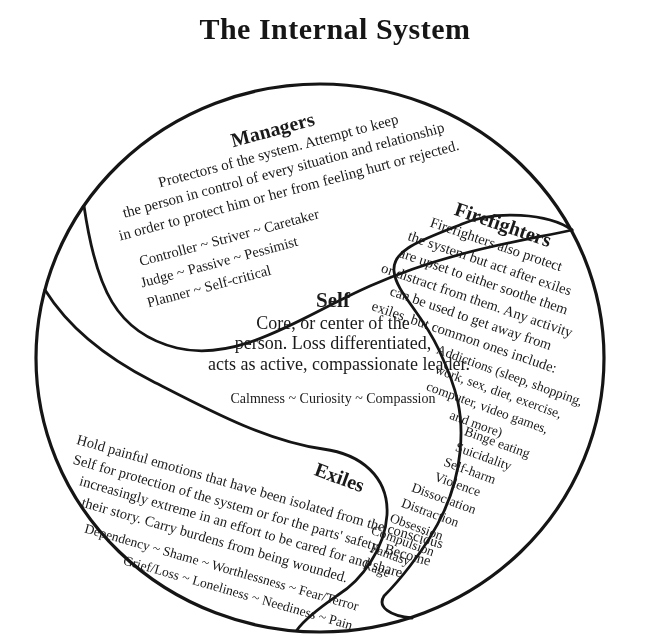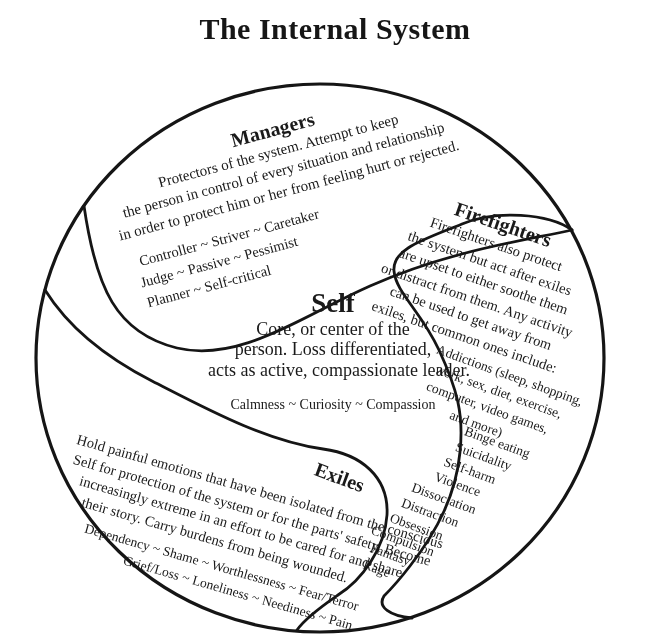--- a/index.html
+++ b/index.html
@@ -66,21 +66,21 @@
       <div class="nw">in order to protect him or her from feeling hurt or rejected.</div>
     </div>
     <div class="traits">
       <div class="nw">Controller ~ Striver ~ Caretaker</div>
       <div class="nw" style="transform:translateX(-16px)">Judge ~ Passive ~ Pessimist</div>
       <div class="nw" style="transform:translateX(-32px)">Planner ~ Self-critical</div>
     </div>
   </div>
 
   <div class="abs self">
-    <div class="sec-head" style="font-size:27px">Self</div>
+    <div class="sec-head" style="font-size:21px">Self</div>
     <div class="desc">
       <div class="nw">Core, or center of the</div>
       <div class="nw">person. Loss differentiated,</div>
       <div class="nw">acts as active, compassionate leader.</div>
     </div>
     <div class="qual">
       <div class="nw">Calmness ~ Curiosity ~ Compassion</div>
     </div>
   </div>
 

